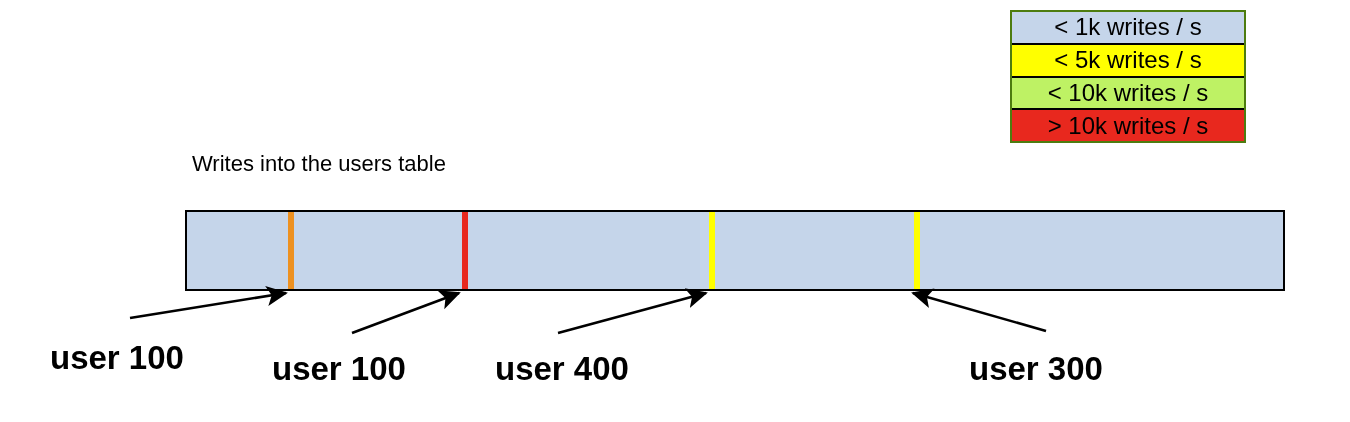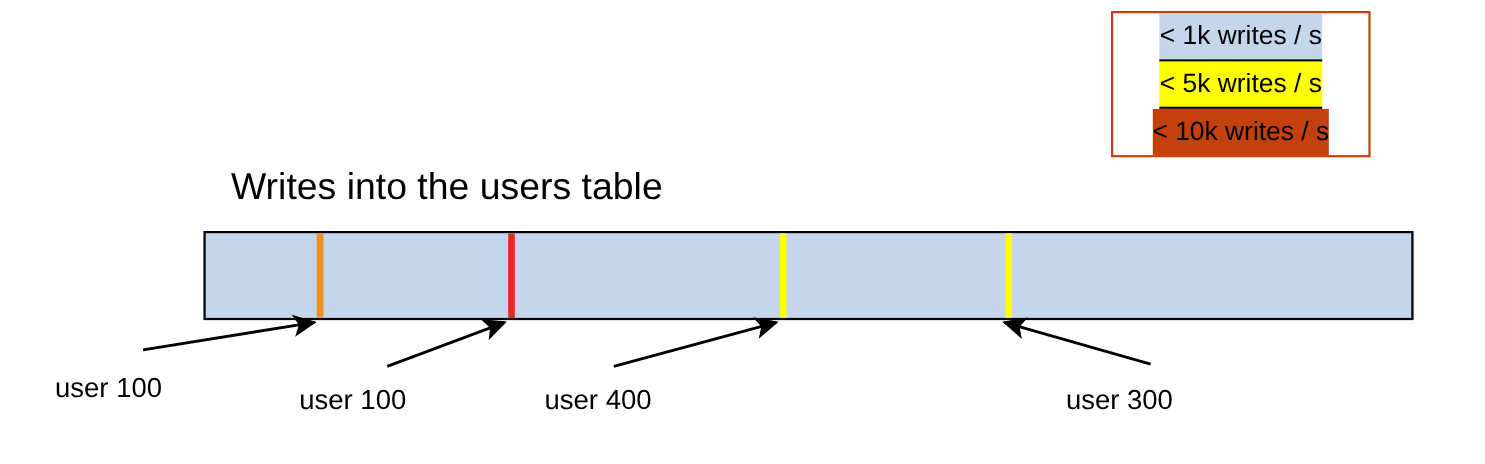--- a/index.html
+++ b/index.html
@@ -16,25 +16,24 @@
     color: #000000;
   }
 
   
   #legend {
     position: absolute;
     left: 1010px;
     top: 10px;
     width: 236px;
     height: 133px;
-    border: 2px solid #c2410c;
+    border: 2px solid #4d7c0f;
     box-sizing: border-box;
     display: flex;
     flex-direction: column;
-    align-items: center;
   }
   .legend-row {
     flex: 1 1 0;
     display: flex;
     align-items: center;
     justify-content: center;
     border-bottom: 2px solid #000000;
     box-sizing: border-box;
     position: relative;
   }
@@ -42,23 +41,23 @@
   .legend-label {
     font-size: 24px;
     line-height: 1;
     white-space: nowrap;
     letter-spacing: 0px;
   }
 
   
   #chart-title {
     position: absolute;
-    left: 210px;
+    left: 192px;
     top: 152px;
-    font-size: 34px;
+    font-size: 22px;
     line-height: 1.1;
     white-space: nowrap;
   }
 
   
   #bar {
     position: absolute;
     left: 185px;
     top: 210px;
     width: 1100px;
@@ -81,42 +80,46 @@
     left: 0;
     top: 0;
     width: 1350px;
     height: 422px;
     pointer-events: none;
   }
 
   
   .user-label {
     position: absolute;
-    font-size: 25px;
+    font-size: 33px;
     line-height: 1;
     white-space: nowrap;
+    font-weight: bold;
   }
 </style>
 </head>
 <body>
 
 <div id="legend">
 
   <div class="legend-row" style="background:#c5d5ea;">
     <span class="legend-label">&lt; 1k writes / s</span>
   </div>
 
   <div class="legend-row" style="background:#ffff00;">
     <span class="legend-label">&lt; 5k writes / s</span>
   </div>
 
-  <div class="legend-row" style="background:#c2410c;">
+  <div class="legend-row" style="background:#bef264;">
     <span class="legend-label">&lt; 10k writes / s</span>
   </div>
 
+  <div class="legend-row" style="background:#e8281e;">
+    <span class="legend-label">&gt; 10k writes / s</span>
+  </div>
 
 </div>
 
 <div id="chart-title">Writes into the users table</div>
 
 <div id="bar">
   <div class="stripe" style="left:101px; background:#ed9121;"></div>
   <div class="stripe" style="left:275px; background:#e8281e;"></div>
   <div class="stripe" style="left:522px; background:#ffff00;"></div>
   <div class="stripe" style="left:727px; background:#ffff00;"></div>

